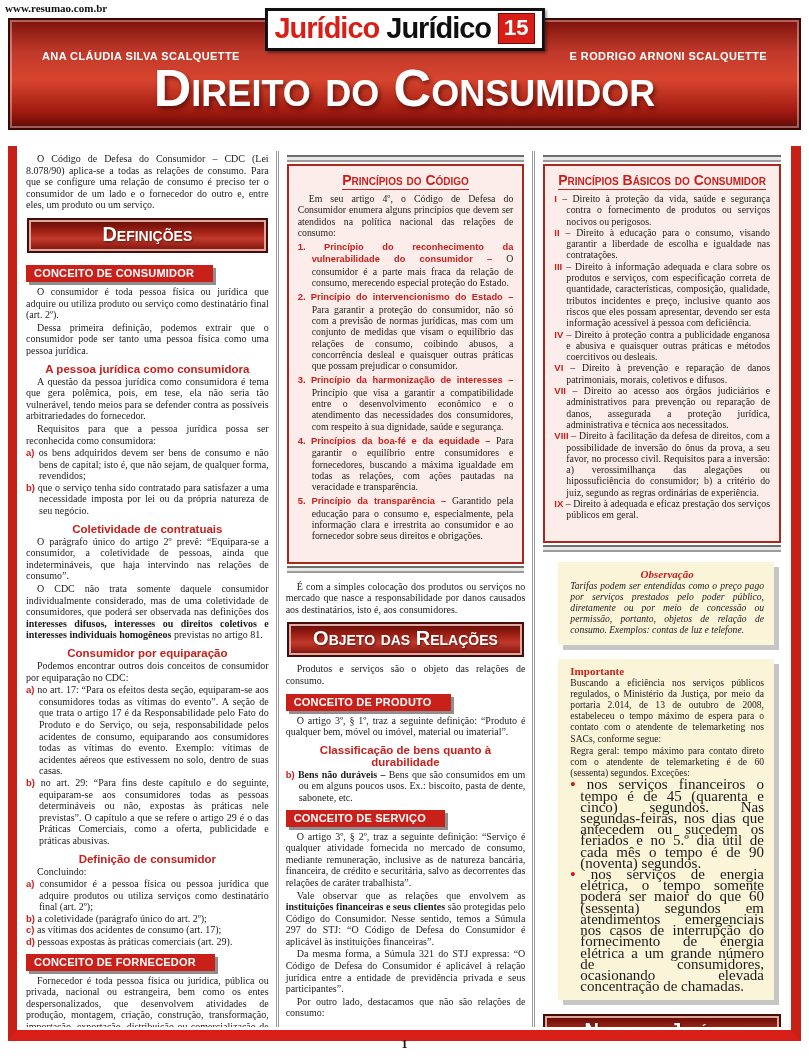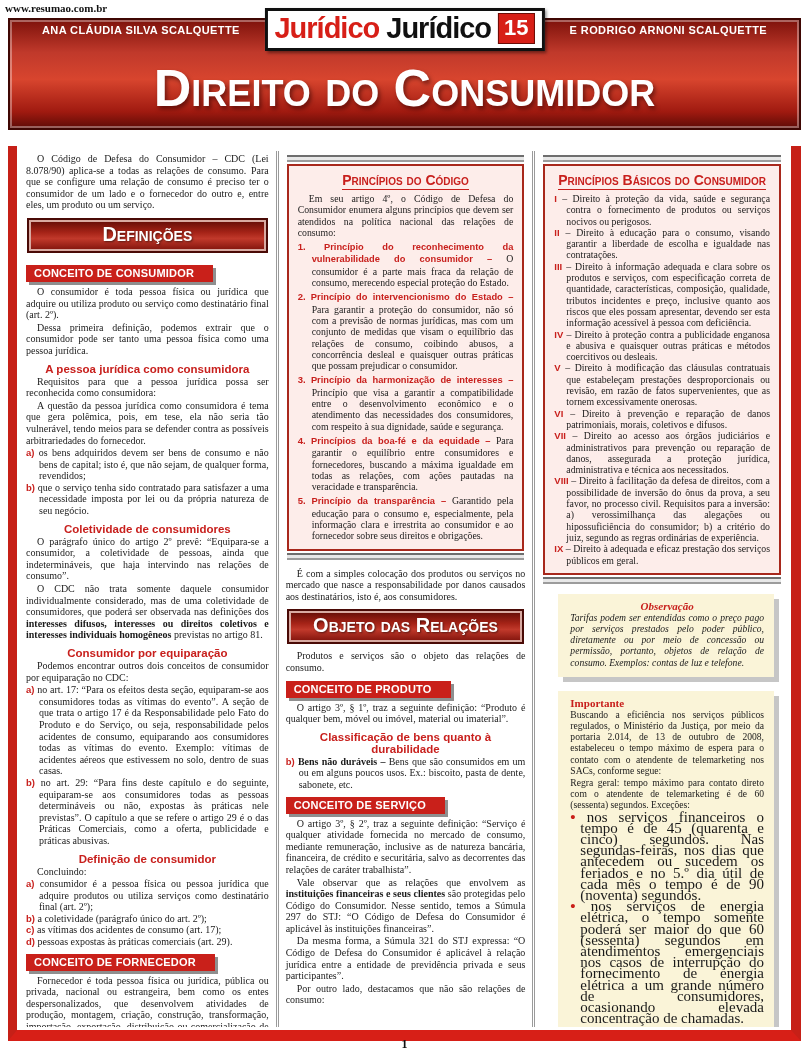--- a/index.html
+++ b/index.html
@@ -17,21 +17,21 @@
   .logo{
     position:absolute;top:-12px;left:50%;transform:translateX(-50%);
     background:#fff;border:3px solid #101010;padding:1px 7px 3px 7px;
     display:flex;align-items:center;gap:7px;white-space:nowrap;z-index:5;
     box-shadow:2px 2px 3px rgba(0,0,0,.45);
   }
   .logo .w1{font:bold 29px "Liberation Sans",sans-serif;color:#d71f17;letter-spacing:-1px;}
   .logo .w2{font:bold 29px "Liberation Sans",sans-serif;color:#101010;letter-spacing:-1px;}
   .logo .num{font:bold 22px "Liberation Sans",sans-serif;color:#fff;background:#d71f17;
     border:1px solid #6b0c06;padding:1px 5px 2px 5px;}
-  .authors{position:absolute;top:4px;left:32px;right:32px;display:flex;justify-content:space-between;align-items:center;}
+  .authors{position:absolute;top:30px;left:32px;right:32px;display:flex;justify-content:space-between;align-items:center;}
   .authors span{font:bold 11px "Liberation Sans",sans-serif;color:#fff;letter-spacing:.4px;}
   .main-title{
     position:absolute;left:0;right:0;top:38px;text-align:center;
     font-family:"Liberation Sans",sans-serif;font-weight:bold;font-size:52px;
     font-variant:small-caps;color:#fff;letter-spacing:0px;
     text-shadow:2px 3px 4px rgba(40,0,0,.55);
   }
   
   .frame{
     margin:16px 8px;border-left:9px solid #c62017;border-right:10px solid #c62017;
@@ -57,21 +57,21 @@
     display:inline-block;background:#c9201a;color:#fff;
     font:bold 11px "Liberation Sans",sans-serif;letter-spacing:.2px;
     padding:2px 19px 3px 8px;margin:6px 0 4px 0;box-shadow:3px 3px 0 #8f8f8f;
   }
   .subhead{
     color:#c8201d;font-family:"Liberation Sans",sans-serif;font-weight:bold;
     font-size:11.5px;margin:6px 0 1px 0;text-align:center;
   }
   .ledge{height:3px;background:#e8e8e8;border-top:2px solid #6e6e6e;border-bottom:2px solid #9c9c9c;margin:2px 1px;}
   .pink-box{
-    background:#fdedea;border:2px solid #a8281c;padding:6px 9px 7px 9px;margin:2px 1px;
+    background:#fdedea;border:2px solid #a8281c;padding:6px 9px 20px 9px;margin:2px 1px;
   }
   .box-title{
     text-align:center;color:#c8201d;font-family:"Liberation Sans",sans-serif;
     font-weight:bold;font-size:14px;font-variant:small-caps;margin-bottom:5px;
   }
   .box-title span{border-bottom:1.5px solid #c8201d;padding-bottom:1px;}
   .pink-box .p,.pink-box .li{font-size:9.8px;line-height:11.3px;}
   .pink-box .li{padding-left:14px;text-indent:-14px;margin-top:3px;}
   .pink-box .li.roman{padding-left:12px;text-indent:-12px;margin-top:0;}
   .lead{color:#c8201d;font-family:"Liberation Sans",sans-serif;font-weight:bold;font-size:9.3px;}
@@ -113,26 +113,26 @@
     <div class="col">
       <p class="p">O Código de Defesa do Consumidor – CDC (Lei 8.078/90) aplica-se a todas as relações de consumo. Para que se configure uma relação de consumo é preciso ter o consumidor de um lado e o fornecedor do outro e, entre eles, um produto ou um serviço.</p>
 
       <div class="banner">Definições</div>
 
       <div><span class="red-label">CONCEITO DE CONSUMIDOR</span></div>
       <p class="p">O consumidor é toda pessoa física ou jurídica que adquire ou utiliza produto ou serviço como destinatário final (art. 2º).</p>
       <p class="p">Dessa primeira definição, podemos extrair que o consumidor pode ser tanto uma pessoa física como uma pessoa jurídica.</p>
 
       <div class="subhead">A pessoa jurídica como consumidora</div>
+      <p class="p">A questão da pessoa jurídica como consumidora é tema que gera polêmica, pois, em tese, ela não seria tão vulnerável, tendo meios para se defender contra as possíveis arbitrariedades do fornecedor.</p>
       <p class="p">Requisitos para que a pessoa jurídica possa ser reconhecida como consumidora:</p>
-      <p class="p">A questão da pessoa jurídica como consumidora é tema que gera polêmica, pois, em tese, ela não seria tão vulnerável, tendo meios para se defender contra as possíveis arbitrariedades do fornecedor.</p>
       <p class="li"><span class="mk">a)</span> <span>os bens adquiridos devem ser bens de consumo e não bens de capital; isto é, que não sejam, de qualquer forma, revendidos;</span></p>
       <p class="li"><span class="mk">b)</span> <span>que o serviço tenha sido contratado para satisfazer a uma necessidade imposta por lei ou da própria natureza de seu negócio.</span></p>
 
-      <div class="subhead">Coletividade de consumidores</div>
+      <div class="subhead">Coletividade de contratuais</div>
       <p class="p">O parágrafo único do artigo 2º prevê: “Equipara-se a consumidor, a coletividade de pessoas, ainda que indetermináveis, que haja intervindo nas relações de consumo”.</p>
       <p class="p"><span>O CDC não trata somente daquele consumidor individualmente considerado, mas de uma coletividade de consumidores, que poderá ser observada nas definições dos </span><span class="blk">interesses difusos, interesses ou direitos coletivos e interesses individuais homogêneos</span><span> previstas no artigo 81.</span></p>
 
       <div class="subhead">Consumidor por equiparação</div>
       <p class="p">Podemos encontrar outros dois conceitos de consumidor por equiparação no CDC:</p>
       <p class="li"><span class="mk">a)</span> <span>no art. 17: “Para os efeitos desta seção, equiparam-se aos consumidores todas as vítimas do evento”. A seção de que trata o artigo 17 é da Responsabilidade pelo Fato do Produto e do Serviço, ou seja, responsabilidade pelos acidentes de consumo, equiparando aos consumidores todas as vítimas do evento. Exemplo: vítimas de acidentes aéreos que estivessem no solo, dentro de suas casas.</span></p>
       <p class="li"><span class="mk">b)</span> <span>no art. 29: “Para fins deste capítulo e do seguinte, equiparam-se aos consumidores todas as pessoas determináveis ou não, expostas às práticas nele previstas”. O capítulo a que se refere o artigo 29 é o das Práticas Comerciais, como a oferta, publicidade e práticas abusivas.</span></p>
 
       <div class="subhead">Definição de consumidor</div>
       <p class="p">Concluindo:</p>
@@ -179,21 +179,20 @@
     </div>
 
     <div class="col">
       <div class="ledge"></div>
       <div class="pink-box">
         <div class="box-title"><span>Princípios Básicos do Consumidor</span></div>
         <p class="li roman"><span class="mk">I</span> <span>– Direito à proteção da vida, saúde e segurança contra o fornecimento de produtos ou serviços nocivos ou perigosos.</span></p>
         <p class="li roman"><span class="mk">II</span> <span>– Direito à educação para o consumo, visando garantir a liberdade de escolha e igualdade nas contratações.</span></p>
         <p class="li roman"><span class="mk">III</span> <span>– Direito à informação adequada e clara sobre os produtos e serviços, com especificação correta de quantidade, características, composição, qualidade, tributos incidentes e preço, inclusive quanto aos riscos que eles possam apresentar, devendo ser esta informação acessível à pessoa com deficiência.</span></p>
         <p class="li roman"><span class="mk">IV</span> <span>– Direito à proteção contra a publicidade enganosa e abusiva e quaisquer outras práticas e métodos coercitivos ou desleais.</span></p>
-        <p class="li roman"><span class="mk">V</span> <span>– Direito à modificação das cláusulas contratuais que estabeleçam prestações desproporcionais ou revisão, em razão de fatos supervenientes, que as tornem excessivamente onerosas.</span></p>
         <p class="li roman"><span class="mk">VI</span> <span>– Direito à prevenção e reparação de danos patrimoniais, morais, coletivos e difusos.</span></p>
         <p class="li roman"><span class="mk">VII</span> <span>– Direito ao acesso aos órgãos judiciários e administrativos para prevenção ou reparação de danos, assegurada a proteção jurídica, administrativa e técnica aos necessitados.</span></p>
         <p class="li roman"><span class="mk">VIII</span> <span>– Direito à facilitação da defesa de direitos, com a possibilidade de inversão do ônus da prova, a seu favor, no processo civil. Requisitos para a inversão: a) verossimilhança das alegações ou hipossuficiência do consumidor; b) a critério do juiz, segundo as regras ordinárias de experiência.</span></p>
         <p class="li roman"><span class="mk">IX</span> <span>– Direito à adequada e eficaz prestação dos serviços públicos em geral.</span></p>
       </div>
       <div class="ledge"></div>
 
       <div class="cream-box">
         <div class="obs-title">Observação</div>
         <p class="p obs-text">Tarifas podem ser entendidas como o preço pago por serviços prestados pelo poder público, diretamente ou por meio de concessão ou permissão, portanto, objetos de relação de consumo. Exemplos: contas de luz e telefone.</p>

